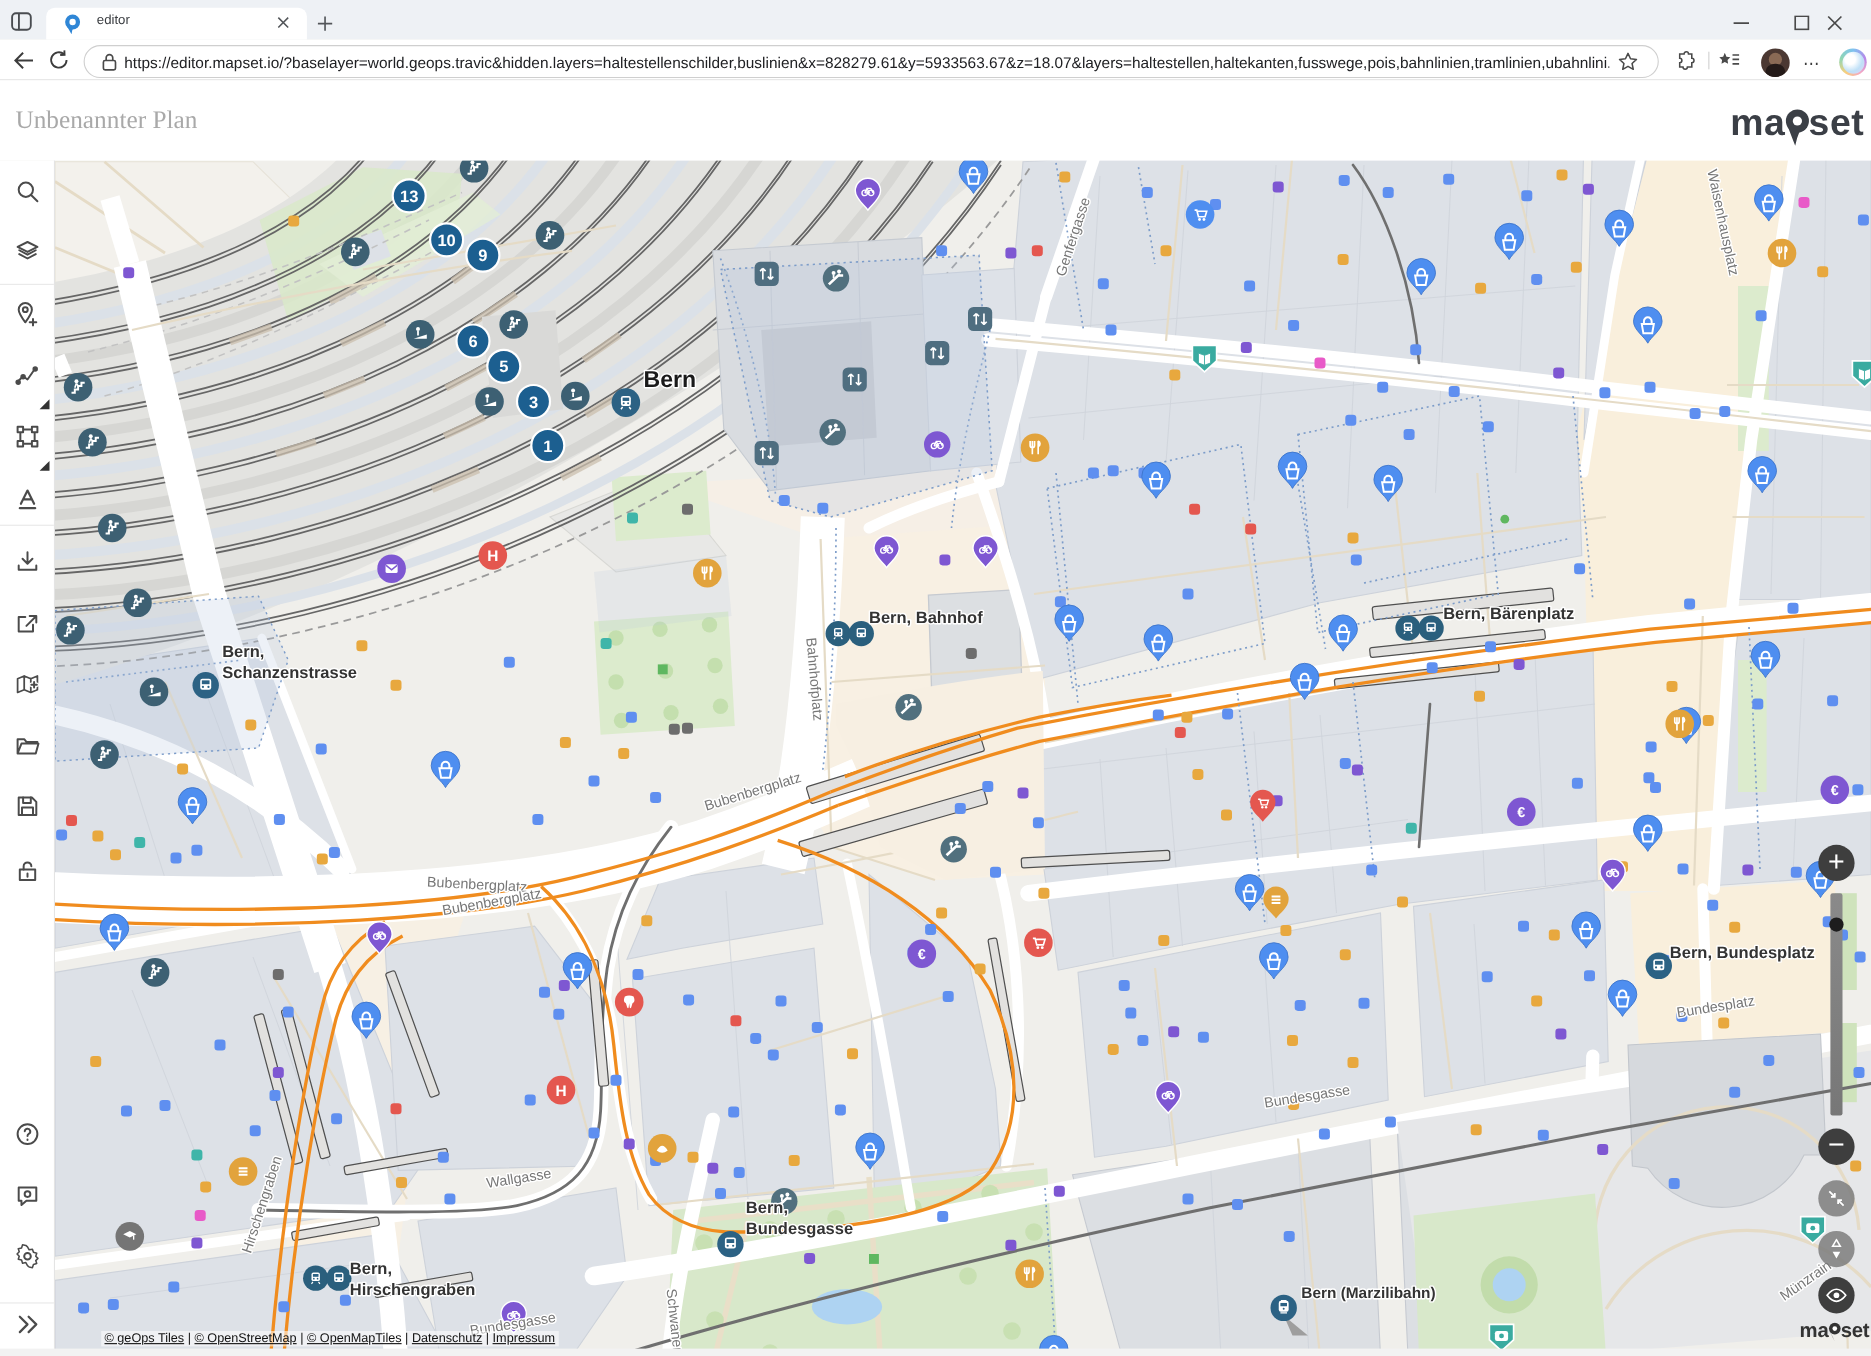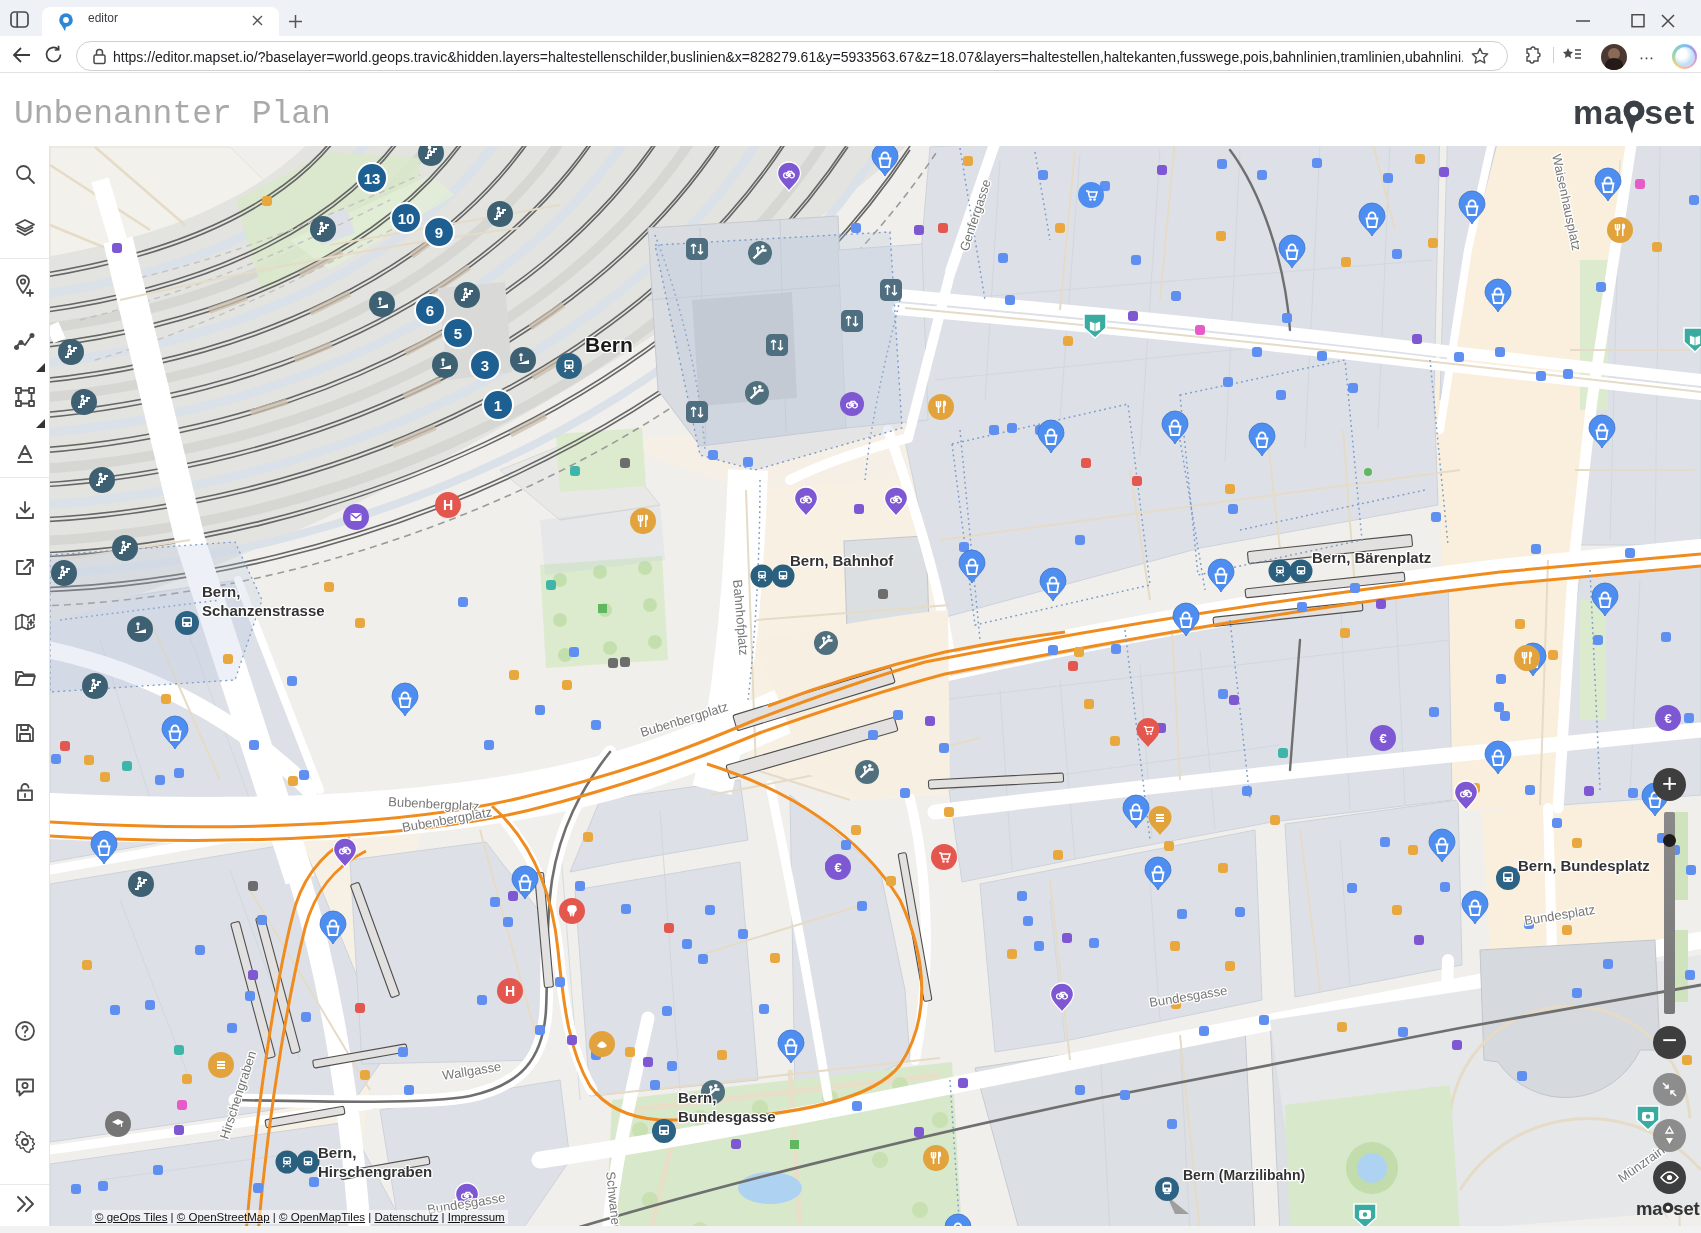--- a/index.html
+++ b/index.html
@@ -1159,21 +1159,21 @@
   </svg>
 <div style="position:absolute;left:1601px;top:44px;width:26px;height:26px;border-radius:50%;background:#4b3832;overflow:hidden;">
     <div style="position:absolute;left:7px;top:4px;width:12px;height:12px;border-radius:50%;background:#8a6a55;"></div>
     <div style="position:absolute;left:4px;top:14px;width:18px;height:14px;border-radius:50%;background:#241a18;"></div>
   </div>
 <div style="position:absolute;left:1639px;top:49px;font-size:15px;letter-spacing:1px;color:#3c3c3c;font-family:'Liberation Sans',sans-serif;">⋯</div>
 <div style="position:absolute;left:1672px;top:44px;width:25px;height:25px;border-radius:50%;background:conic-gradient(#7ec3f0,#b887e8,#f4a7c3,#f7d07e,#8fd6b4,#7ec3f0);"></div>
 <div style="position:absolute;left:1674.5px;top:46.5px;width:20px;height:20px;border-radius:50%;background:radial-gradient(circle at 35% 35%,#fff 0 25%,#bfe0f7 60%,#e8d2f5);"></div>
 
 <div style="position:absolute;left:0;top:73px;width:1701px;height:73px;background:#fff;"></div>
-<div style="position:absolute;left:14px;top:96px;font-size:33px;color:#a9a9a9;font-family:Liberation Mono, monospace;">Unbenannter Plan</div>
+<div style="position:absolute;left:14px;top:96px;font-size:23px;color:#a9a9a9;font-family:Liberation Serif, serif;">Unbenannter Plan</div>
 <div style="position:absolute;left:1573px;top:93px;font-size:34px;font-weight:bold;color:#3b3f46;letter-spacing:0.5px;font-family:'Liberation Sans',sans-serif;">ma<span style="position:relative;display:inline-block;width:21px;"><svg style="position:absolute;left:0;top:-24px" width="22" height="34" viewBox="0 0 22 34">
         <circle cx="11" cy="11" r="10.5" fill="#3b3f46"></circle>
         <path d="M1.5,14 Q6,26 9,33.5 Q10.5,26 13,20.5 Z" fill="#3b3f46"></path>
         <circle cx="11" cy="11" r="4.2" fill="#fff"></circle>
       </svg></span>set</div>
 
 <div style="position:absolute;left:0;top:146px;width:50px;height:1087px;background:#fff;border-right:1px solid #e4e4e4;">
 <div style="position:absolute;left:0;top:112px;width:100%;height:1px;background:#e8e8e8;"></div>
 <div style="position:absolute;left:0;top:331px;width:100%;height:1px;background:#e8e8e8;"></div>
 <div style="position:absolute;left:0;top:1038px;width:100%;height:1px;background:#e8e8e8;"></div>

